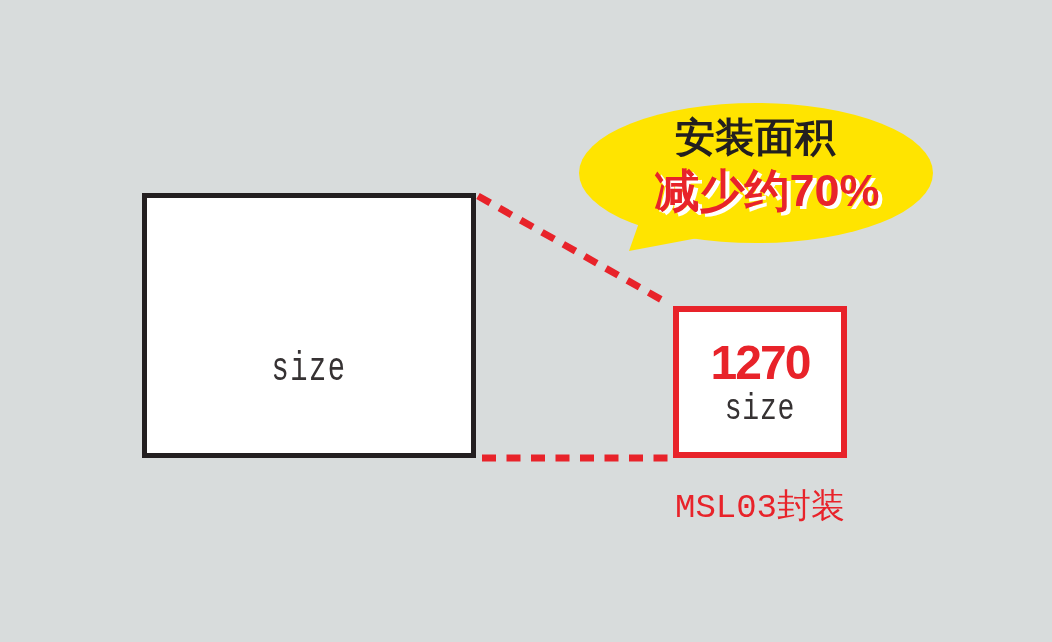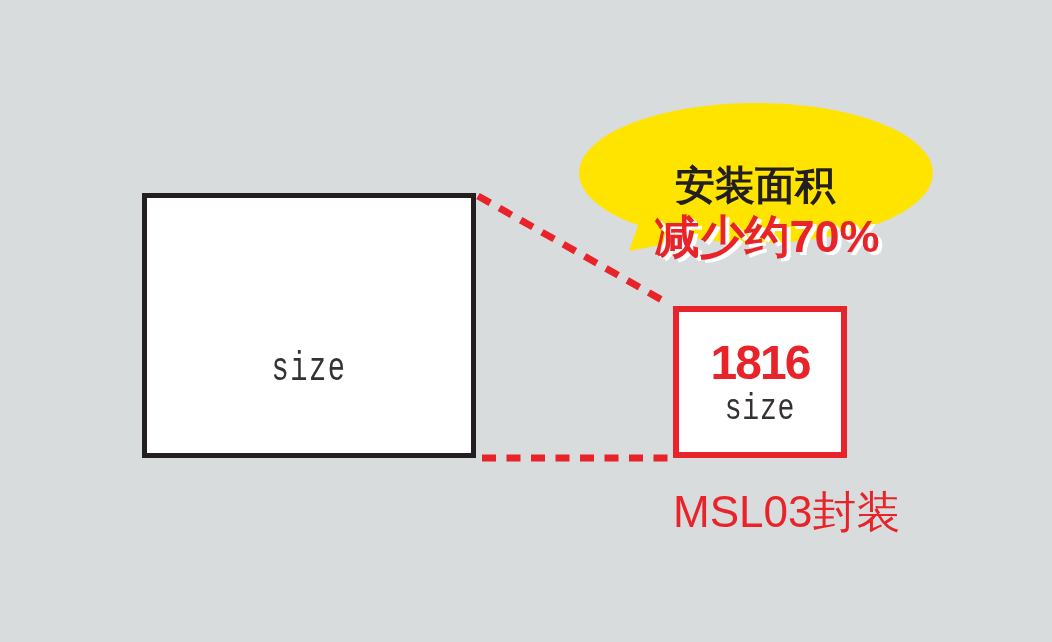--- a/index.html
+++ b/index.html
@@ -102,46 +102,44 @@
     top: 484px;
     width: 334px;
     font-size: 35px;
     font-weight: bold;
     color: #231f20;
   }
   .cap-new {
     left: 673px;
     top: 483px;
     width: 174px;
-    font-size: 44px;
+    font-size: 34px;
     color: #e8232a;
-    font-family: Liberation Sans, sans-serif;
+    font-family: Liberation Mono, monospace;
   }
   .bub-line1 {
     left: 578px;
     top: 116px;
     width: 354px;
     font-size: 40px;
     font-weight: bold;
     line-height: 42px;
     letter-spacing: 0px;
     color: #231f20;
-    margin-top: 48px;
   }
   .bub-line2 {
     left: 578px;
     top: 168px;
     width: 354px;
     font-size: 45px;
     font-weight: bold;
     line-height: 46px;
     color: #e8232a;
     text-shadow: 4px 3px 0 #ffffff;
     transform: translateX(12px);
-    margin-top: 46px;
   }
 </style>
 </head>
 <body>
 
 <div class="stage">
 
   <svg class="shapes-layer" viewBox="0 0 1052 642">
     <line class="dash-line" x1="478" y1="196" x2="669" y2="304"></line>
     <line class="dash-line" x1="482" y1="458" x2="671" y2="458"></line>
@@ -149,21 +147,21 @@
       <polygon class="bubble-fill" points="642,214 629,251 698,238"></polygon>
       <ellipse class="bubble-fill" cx="756" cy="173" rx="177" ry="70"></ellipse>
     </g>
   </svg>
 
   <div class="box box-old"></div>
   <div class="box box-new"></div>
 
   <div class="t size-old">size</div>
 
-  <div class="t num-new">1816</div>
+  <div class="t num-new">1270</div>
   <div class="t size-new">size</div>
 
   <div class="t cap-new">MSL03封装</div>
 
   <div class="t bub-line1">安装面积</div>
   <div class="t bub-line2">减少约70%</div>
 
 </div>
 
 </body></html>

